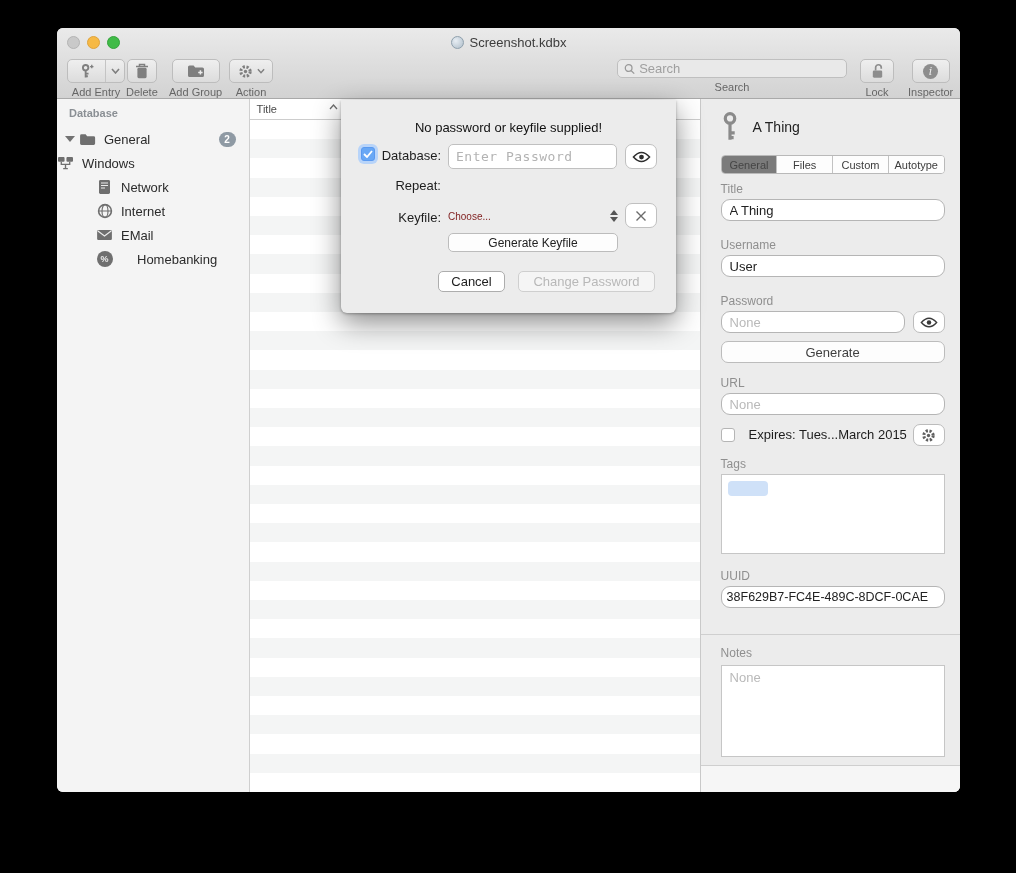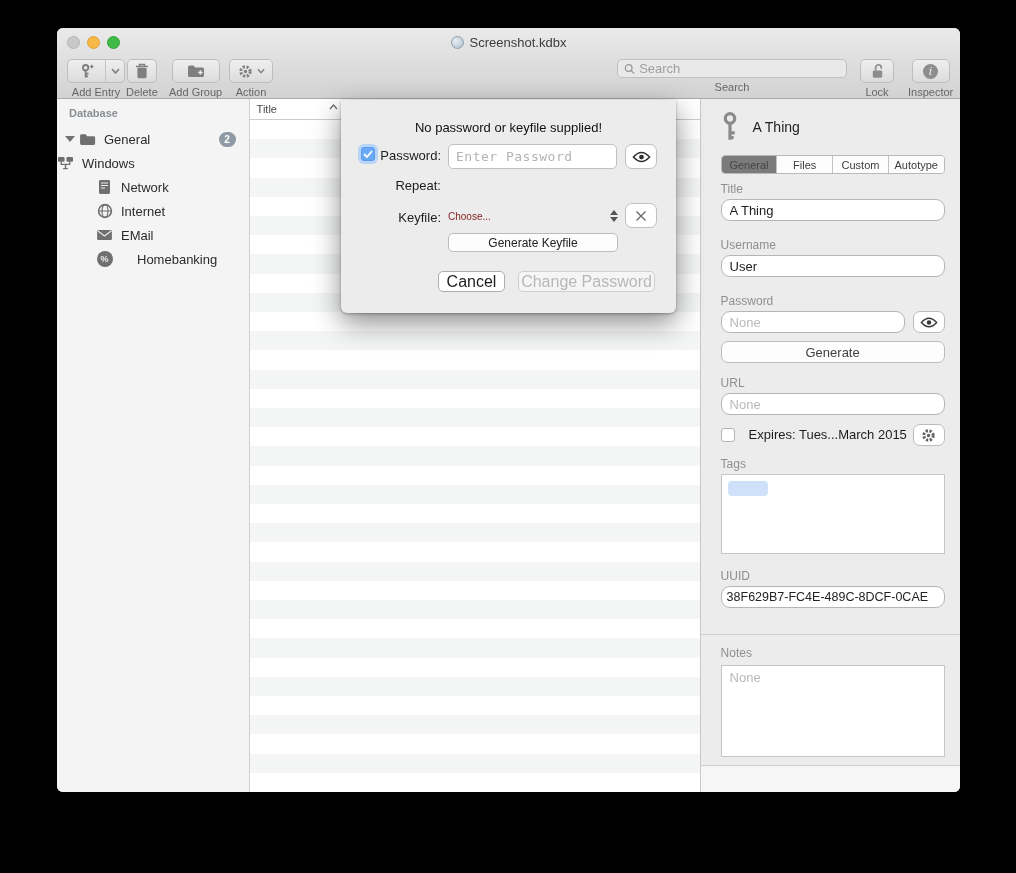--- a/index.html
+++ b/index.html
@@ -95,21 +95,21 @@
   .d-input::placeholder { color:#b3b3b3; letter-spacing:0.5px; }
   .d-sqbtn { position:absolute; left:284px; width:32px; height:25px; background:#fff; border:1px solid #c0c0c0;
     border-radius:7px; display:flex; align-items:center; justify-content:center; }
   .popup { position:absolute; left:107px; top:104px; width:170px; height:24px; display:flex; align-items:center;
     font-size:10px; color:#7f1d1d; }
   .stepper { margin-left:auto; display:flex; flex-direction:column; gap:2px; align-items:center; }
   .tri-up { width:0; height:0; border-left:4px solid transparent; border-right:4px solid transparent; border-bottom:5px solid #555; }
   .tri-dn { width:0; height:0; border-left:4px solid transparent; border-right:4px solid transparent; border-top:5px solid #555; }
   .gen-key { position:absolute; left:107px; top:133px; width:170px; height:19px; background:#fdfdfd;
     border:1px solid #bcbcbc; border-radius:5px; font-size:12px; color:#222; display:flex; align-items:center; justify-content:center; }
-  .d-btn { position:absolute; top:171px; height:21px; border-radius:5px; font-size:16px;
+  .d-btn { position:absolute; top:171px; height:21px; border-radius:5px; font-size:13px;
     display:flex; align-items:center; justify-content:center; }
   .d-cancel { left:97px; width:67px; background:#fff; border:1px solid #adadad; color:#1d1d1d; }
   .d-change { left:177px; width:137px; background:#f5f5f5; border:1px solid #cfcfcf; color:#b8b8b8; }
   svg { display:block; }
 </style>
 </head>
 <body>
 
 <div class="window">
 
@@ -346,21 +346,21 @@
     </div>
 
     <div class="sheet">
       <div class="sheet-msg">No password or keyfile supplied!</div>
 
       <div class="cb checked" style="position:absolute; left:20px; top:47px;">
         <svg width="10" height="8" viewBox="0 0 10 8">
             <path d="M1 4 L4 7 L9 1" fill="none" stroke="#fff" stroke-width="1.8"></path>
           </svg>
       </div>
-      <div class="d-label" style="left:20px; top:48px;">Password:</div>
+      <div class="d-label" style="left:20px; top:48px;">Database:</div>
       <input class="d-input" style="top: 44px;" placeholder="Enter Password">
       <div class="d-sqbtn" style="top:44px;">
         <svg width="19" height="12" viewBox="0 0 20 12">
             <path d="M1.5 6 Q10 -3.5 18.5 6 Q10 15.5 1.5 6 Z" fill="none" stroke="#2f2f2f" stroke-width="1.5"></path>
             <circle cx="10" cy="6" r="2.5" fill="#2f2f2f"></circle>
           </svg>
       </div>
 
       <div class="d-label" style="left:20px; top:78px;">Repeat:</div>
 

